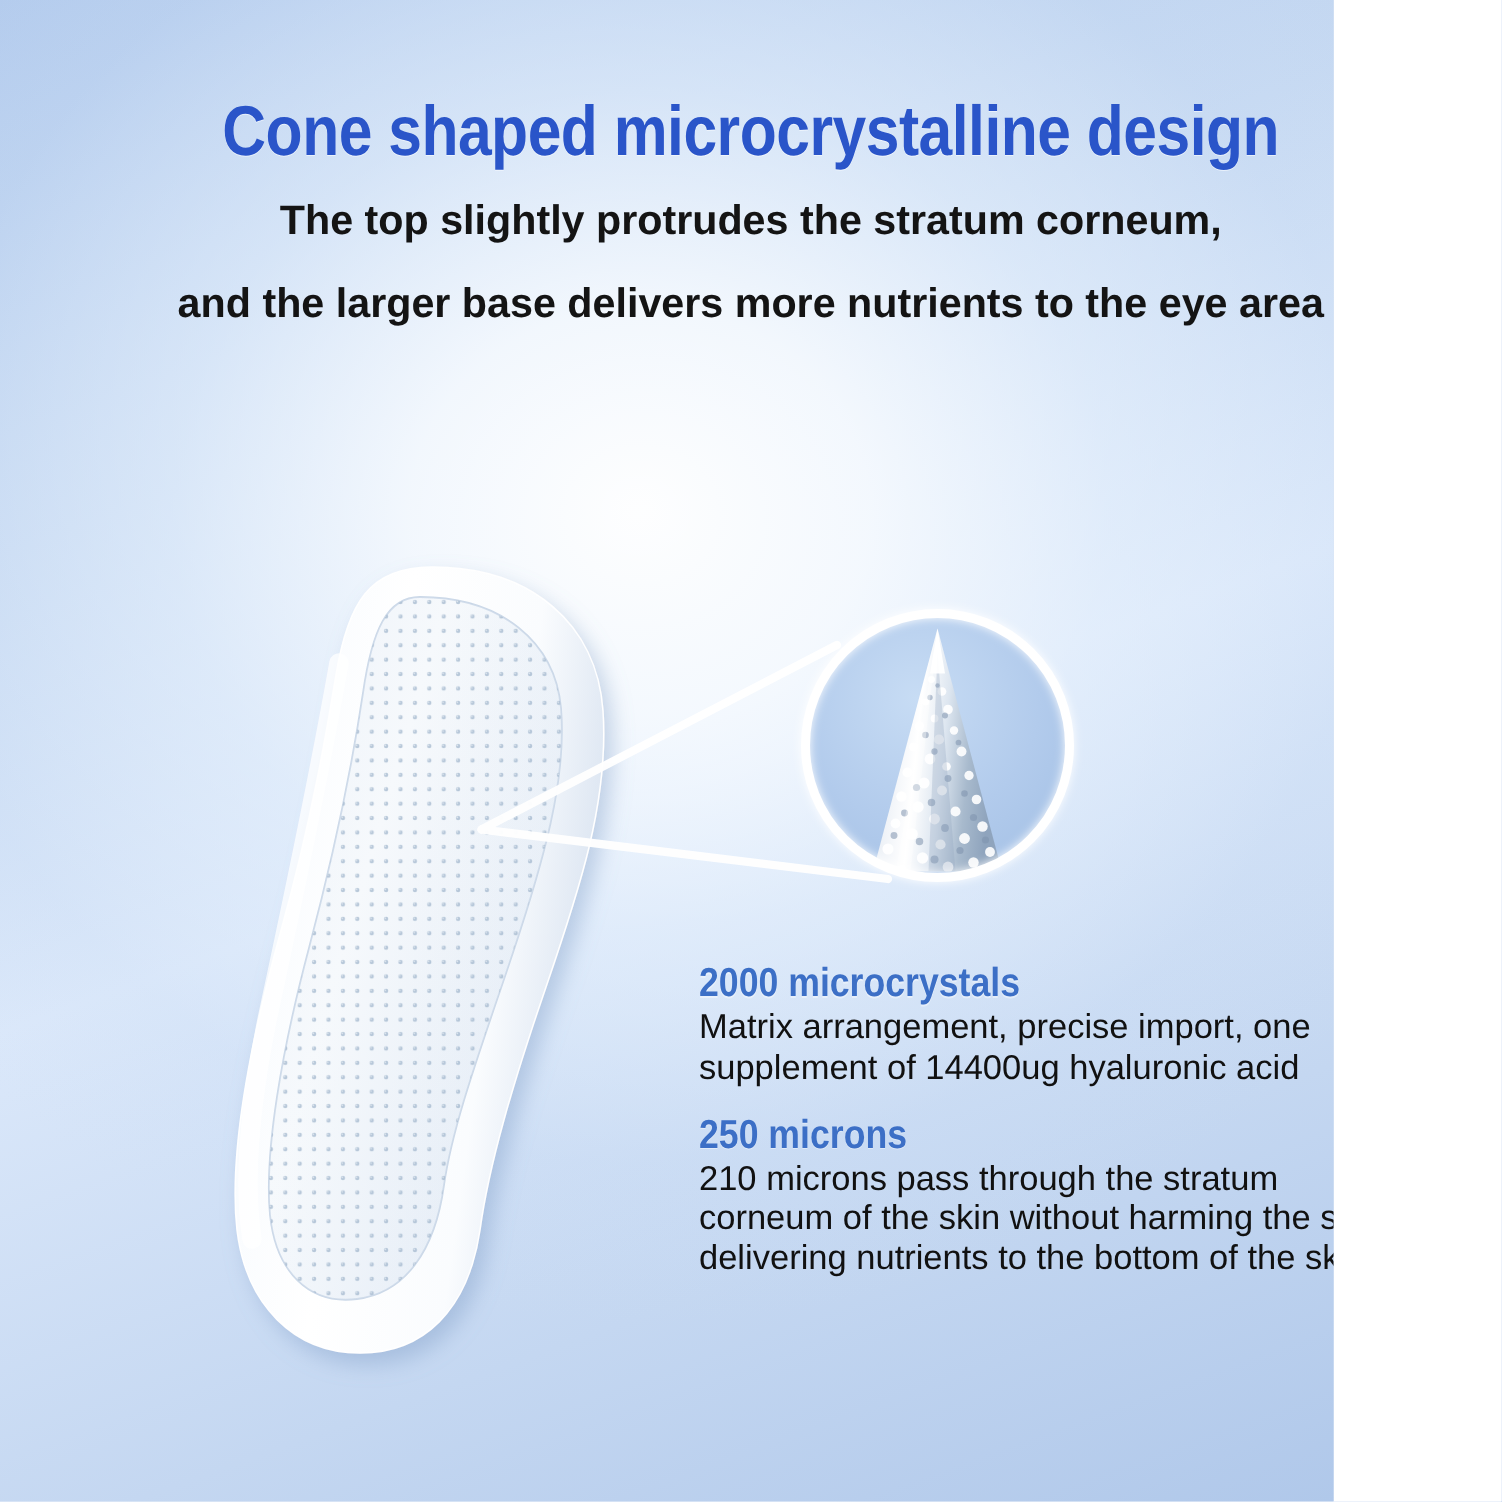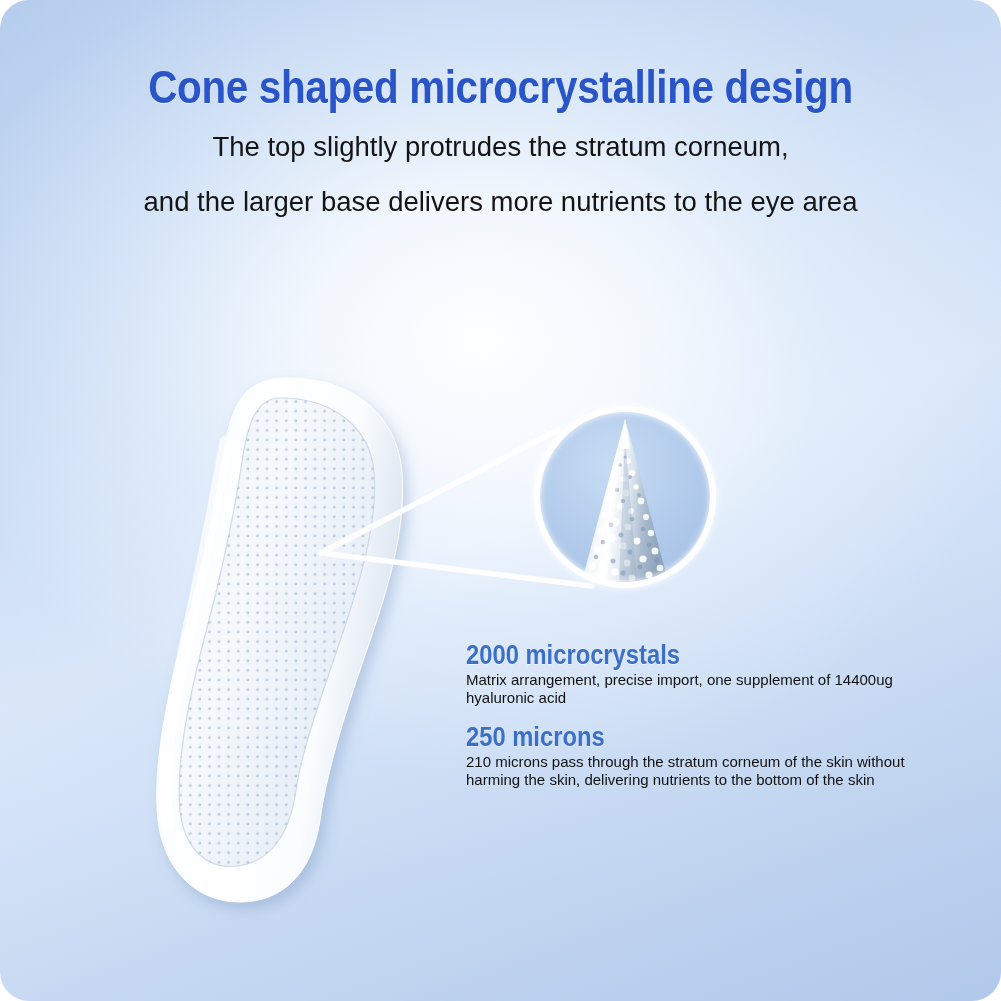--- a/index.html
+++ b/index.html
@@ -7,33 +7,32 @@
     margin: 0;
     padding: 0;
     background: #ffffff;
   }
   body {
     font-family: "Liberation Sans", sans-serif;
   }
 
   #poster {
     position: relative;
-    width: 1001px;
+    width: 889px;
     height: 1001px;
     overflow: hidden;
     background-color: #b4cbec;
     background-image:
       radial-gradient(ellipse 78% 62% at 48% 34%,
         rgba(255,255,255,0.97) 0%,
         rgba(249,252,255,0.86) 22%,
         rgba(232,242,253,0.55) 45%,
         rgba(206,224,246,0.18) 70%,
         rgba(180,203,236,0.0) 88%),
       linear-gradient(160deg, #b3cbed 0%, #c6d9f2 28%, #dbe8fa 52%, #c4d7f1 78%, #b0c8ea 100%);
-    border-radius: 29px;
   }
 
   
   .header {
     position: absolute;
     left: 0;
     top: 0;
     width: 1001px;
     text-align: center;
     z-index: 40;
@@ -49,21 +48,21 @@
     color: #2a55c9;
     transform: scaleX(0.86);
     text-shadow: 0 1px 0 rgba(255,255,255,0.55);
     white-space: nowrap;
   }
   .subtitle {
     margin: 0;
     color: #141414;
     font-size: 27.5px;
     line-height: 1.0;
-    font-weight: normal;
+    font-weight: bold;
     white-space: nowrap;
   }
   .subtitle.line1 { padding-top: 22px; }
   .subtitle.line2 { padding-top: 27px; text-align: center; }
 
   
   .patch-wrap {
     position: absolute;
     left: 130px;
     top: 370px;
@@ -111,21 +110,21 @@
     line-height: 1.12;
     font-weight: bold;
     color: #3c6fc6;
     transform: scaleX(0.88);
     transform-origin: left center;
     text-shadow: 0 1px 0 rgba(255,255,255,0.4);
     white-space: nowrap;
   }
   .feature-body {
     margin: 1px 0 0 0;
-    font-size: 15px;
+    font-size: 23px;
     line-height: 1.16;
     color: #111111;
     max-width: 480px;
   }
 </style>
 </head>
 <body>
 
 <div id="poster">
 

